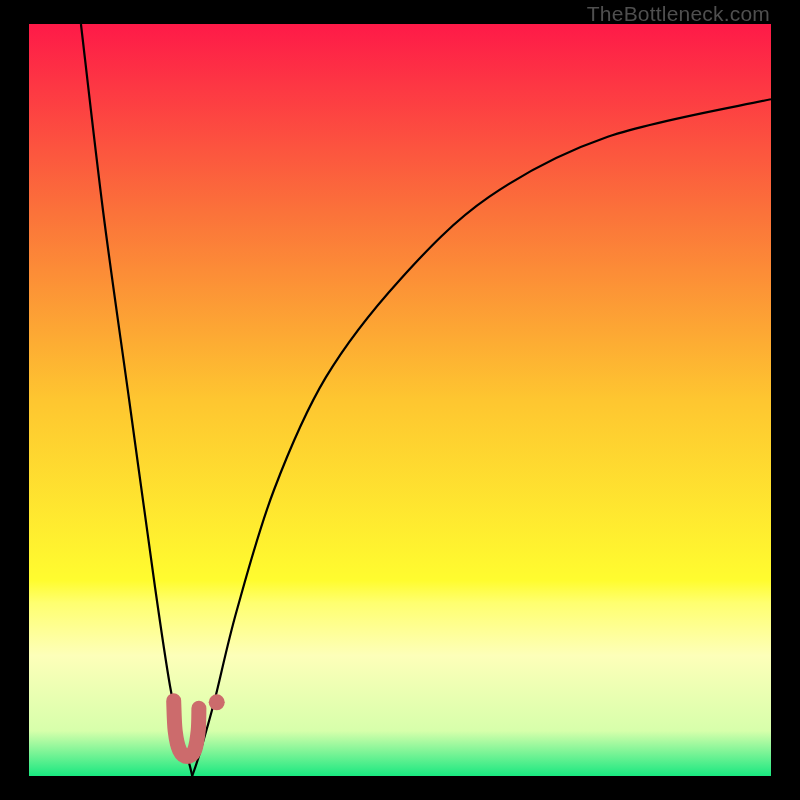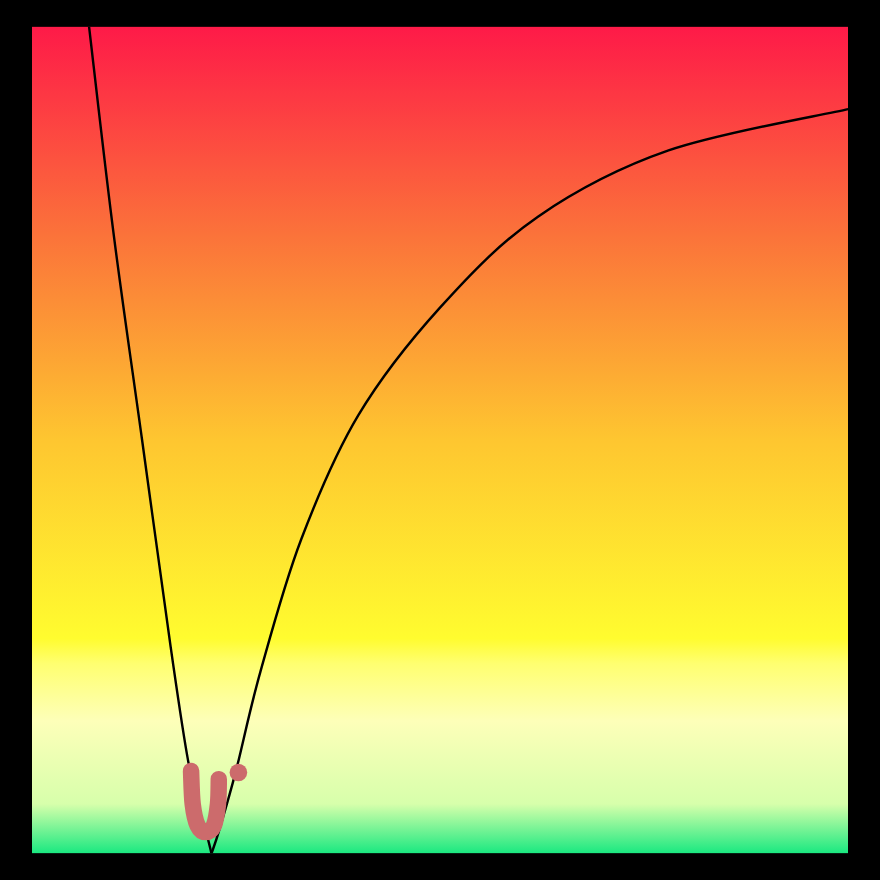--- a/index.html
+++ b/index.html
@@ -47,20 +47,21 @@
     left: 0; top: 0;
     width: 742px;
     height: 752px;
     z-index: 4;
   }
 </style>
 </head>
 <body>
 
 <div class="frame">
+  <div class="watermark">TheBottleneck.com</div>
   <div class="plot">
     <svg class="bg" width="742" height="752" viewBox="0 0 742 752" preserveAspectRatio="none" style="position:absolute;left:0;top:0;z-index:1">
       <defs>
         <linearGradient id="bgGrad" x1="0" y1="0" x2="0" y2="1">
           <stop id="g0" offset="0%" stop-color="#fe1a48"></stop>
           <stop id="g1" offset="25%" stop-color="#fb723a"></stop>
           <stop id="g2" offset="50%" stop-color="#fec630"></stop>
           <stop id="g3" offset="74%" stop-color="#fffc2f"></stop>
           <stop id="g4" offset="77%" stop-color="#ffff70"></stop>
           <stop id="g5" offset="84%" stop-color="#fdffb9"></stop>

